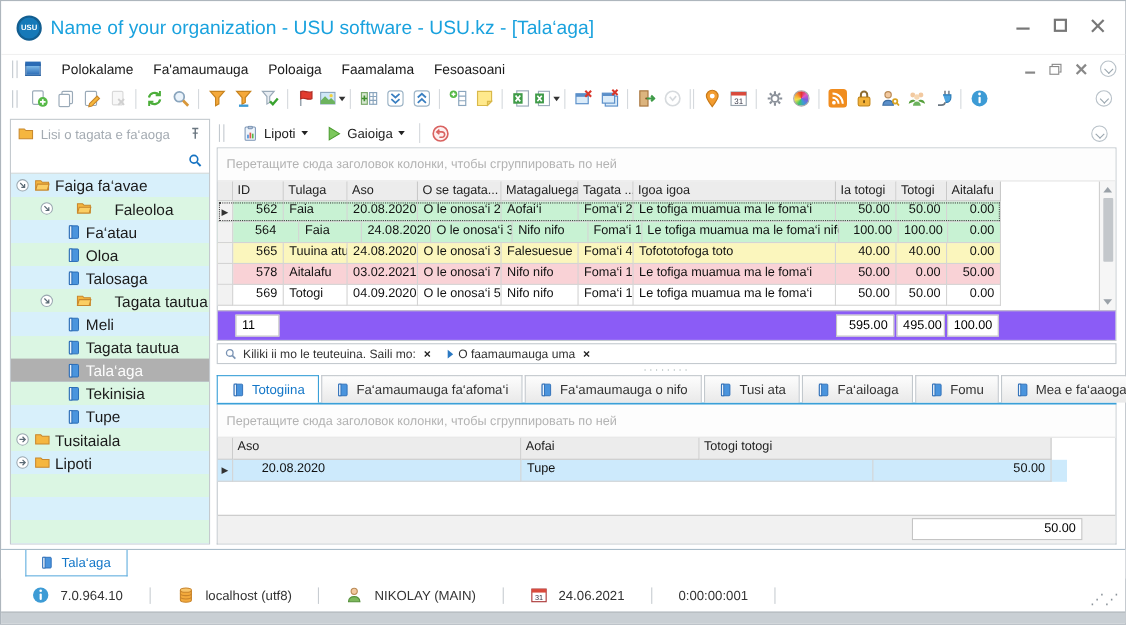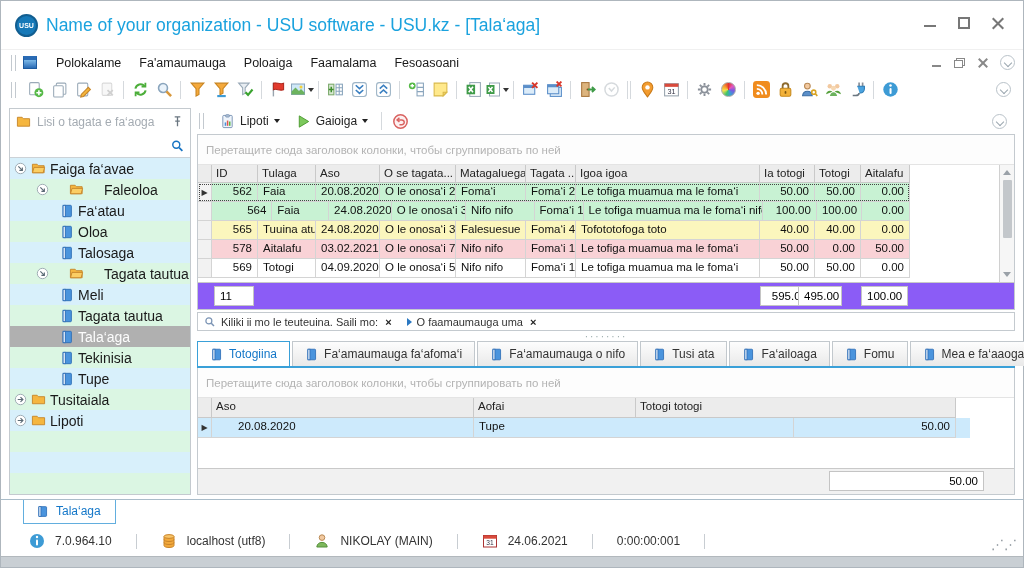--- a/index.html
+++ b/index.html
@@ -565,30 +565,30 @@
                 <div class="grid-hcell" style="width: 55px;">Ia totogi</div>
                 <div class="grid-hcell" style="width: 46px;">Totogi</div>
                 <div class="grid-hcell" style="width: 49px;">Aitalafu</div>
               </div>
               <div class="grid-row green sel-row">
                 <div class="row-ind">▶</div>
                 <div class="grid-cell r" style="width: 46px;">562</div>
                 <div class="grid-cell l" style="width: 58px;">Faia</div>
                 <div class="grid-cell l" style="width: 64px;">20.08.2020</div>
                 <div class="grid-cell l" style="width: 76px;">O le onosa‘i 2</div>
-                <div class="grid-cell l" style="width: 70px;">Foma‘i</div>
+                <div class="grid-cell l" style="width: 70px;">Aofai‘i</div>
                 <div class="grid-cell l" style="width: 50px;">Foma‘i 2</div>
                 <div class="grid-cell l" style="width: 184px;">Le tofiga muamua ma le foma‘i</div>
                 <div class="grid-cell r" style="width: 55px;">50.00</div>
                 <div class="grid-cell r" style="width: 46px;">50.00</div>
                 <div class="grid-cell r" style="width: 49px;">0.00</div>
               </div>
               <div class="grid-row green">
                 <div class="row-ind"></div>
-                <div class="grid-cell r" style="width: 62px;">564</div>
+                <div class="grid-cell r" style="width: 62px; text-align: center;">564</div>
                 <div class="grid-cell l" style="width: 58px;">Faia</div>
                 <div class="grid-cell l" style="width: 64px;">24.08.2020</div>
                 <div class="grid-cell l" style="width: 76px;">O le onosa‘i 3</div>
                 <div class="grid-cell l" style="width: 70px;">Nifo nifo</div>
                 <div class="grid-cell l" style="width: 50px;">Foma‘i 1</div>
                 <div class="grid-cell l" style="width: 184px;">Le tofiga muamua ma le foma‘i nifo</div>
                 <div class="grid-cell r" style="width: 55px;">100.00</div>
                 <div class="grid-cell r" style="width: 46px;">100.00</div>
                 <div class="grid-cell r" style="width: 49px;">0.00</div>
               </div>
@@ -635,21 +635,21 @@
           <div style="flex:1"></div>
           <div class="vscroll">
             <span class="vs-arrow vs-up"></span>
             <span class="vs-thumb"></span>
             <span class="vs-arrow vs-dn"></span>
           </div>
         </div>
         <div class="summary-row">
           <div class="sum-box l" style="left:16px; width:40px;">11</div>
           <div class="sum-box r" style="left:562px; width:53px;">595.00</div>
-          <div class="sum-box r" style="left:600px; width:44px;">495.00</div>
+          <div class="sum-box r" style="left:617px; width:44px;">495.00</div>
           <div class="sum-box r" style="left:663px; width:47px;">100.00</div>
         </div>
       </div>
 
       <div class="filter-bar">
         <svg viewBox="0 0 16 16" width="12" height="12">
             <circle cx="6.5" cy="6.5" r="4" fill="none" stroke="#7a93b4" stroke-width="1.6"></circle>
             <path d="M9.7 9.7l3.6 3.6" stroke="#7a93b4" stroke-width="2"></path>
           </svg>
         <span>Kiliki ii mo le teuteuina. Saili mo:</span>

